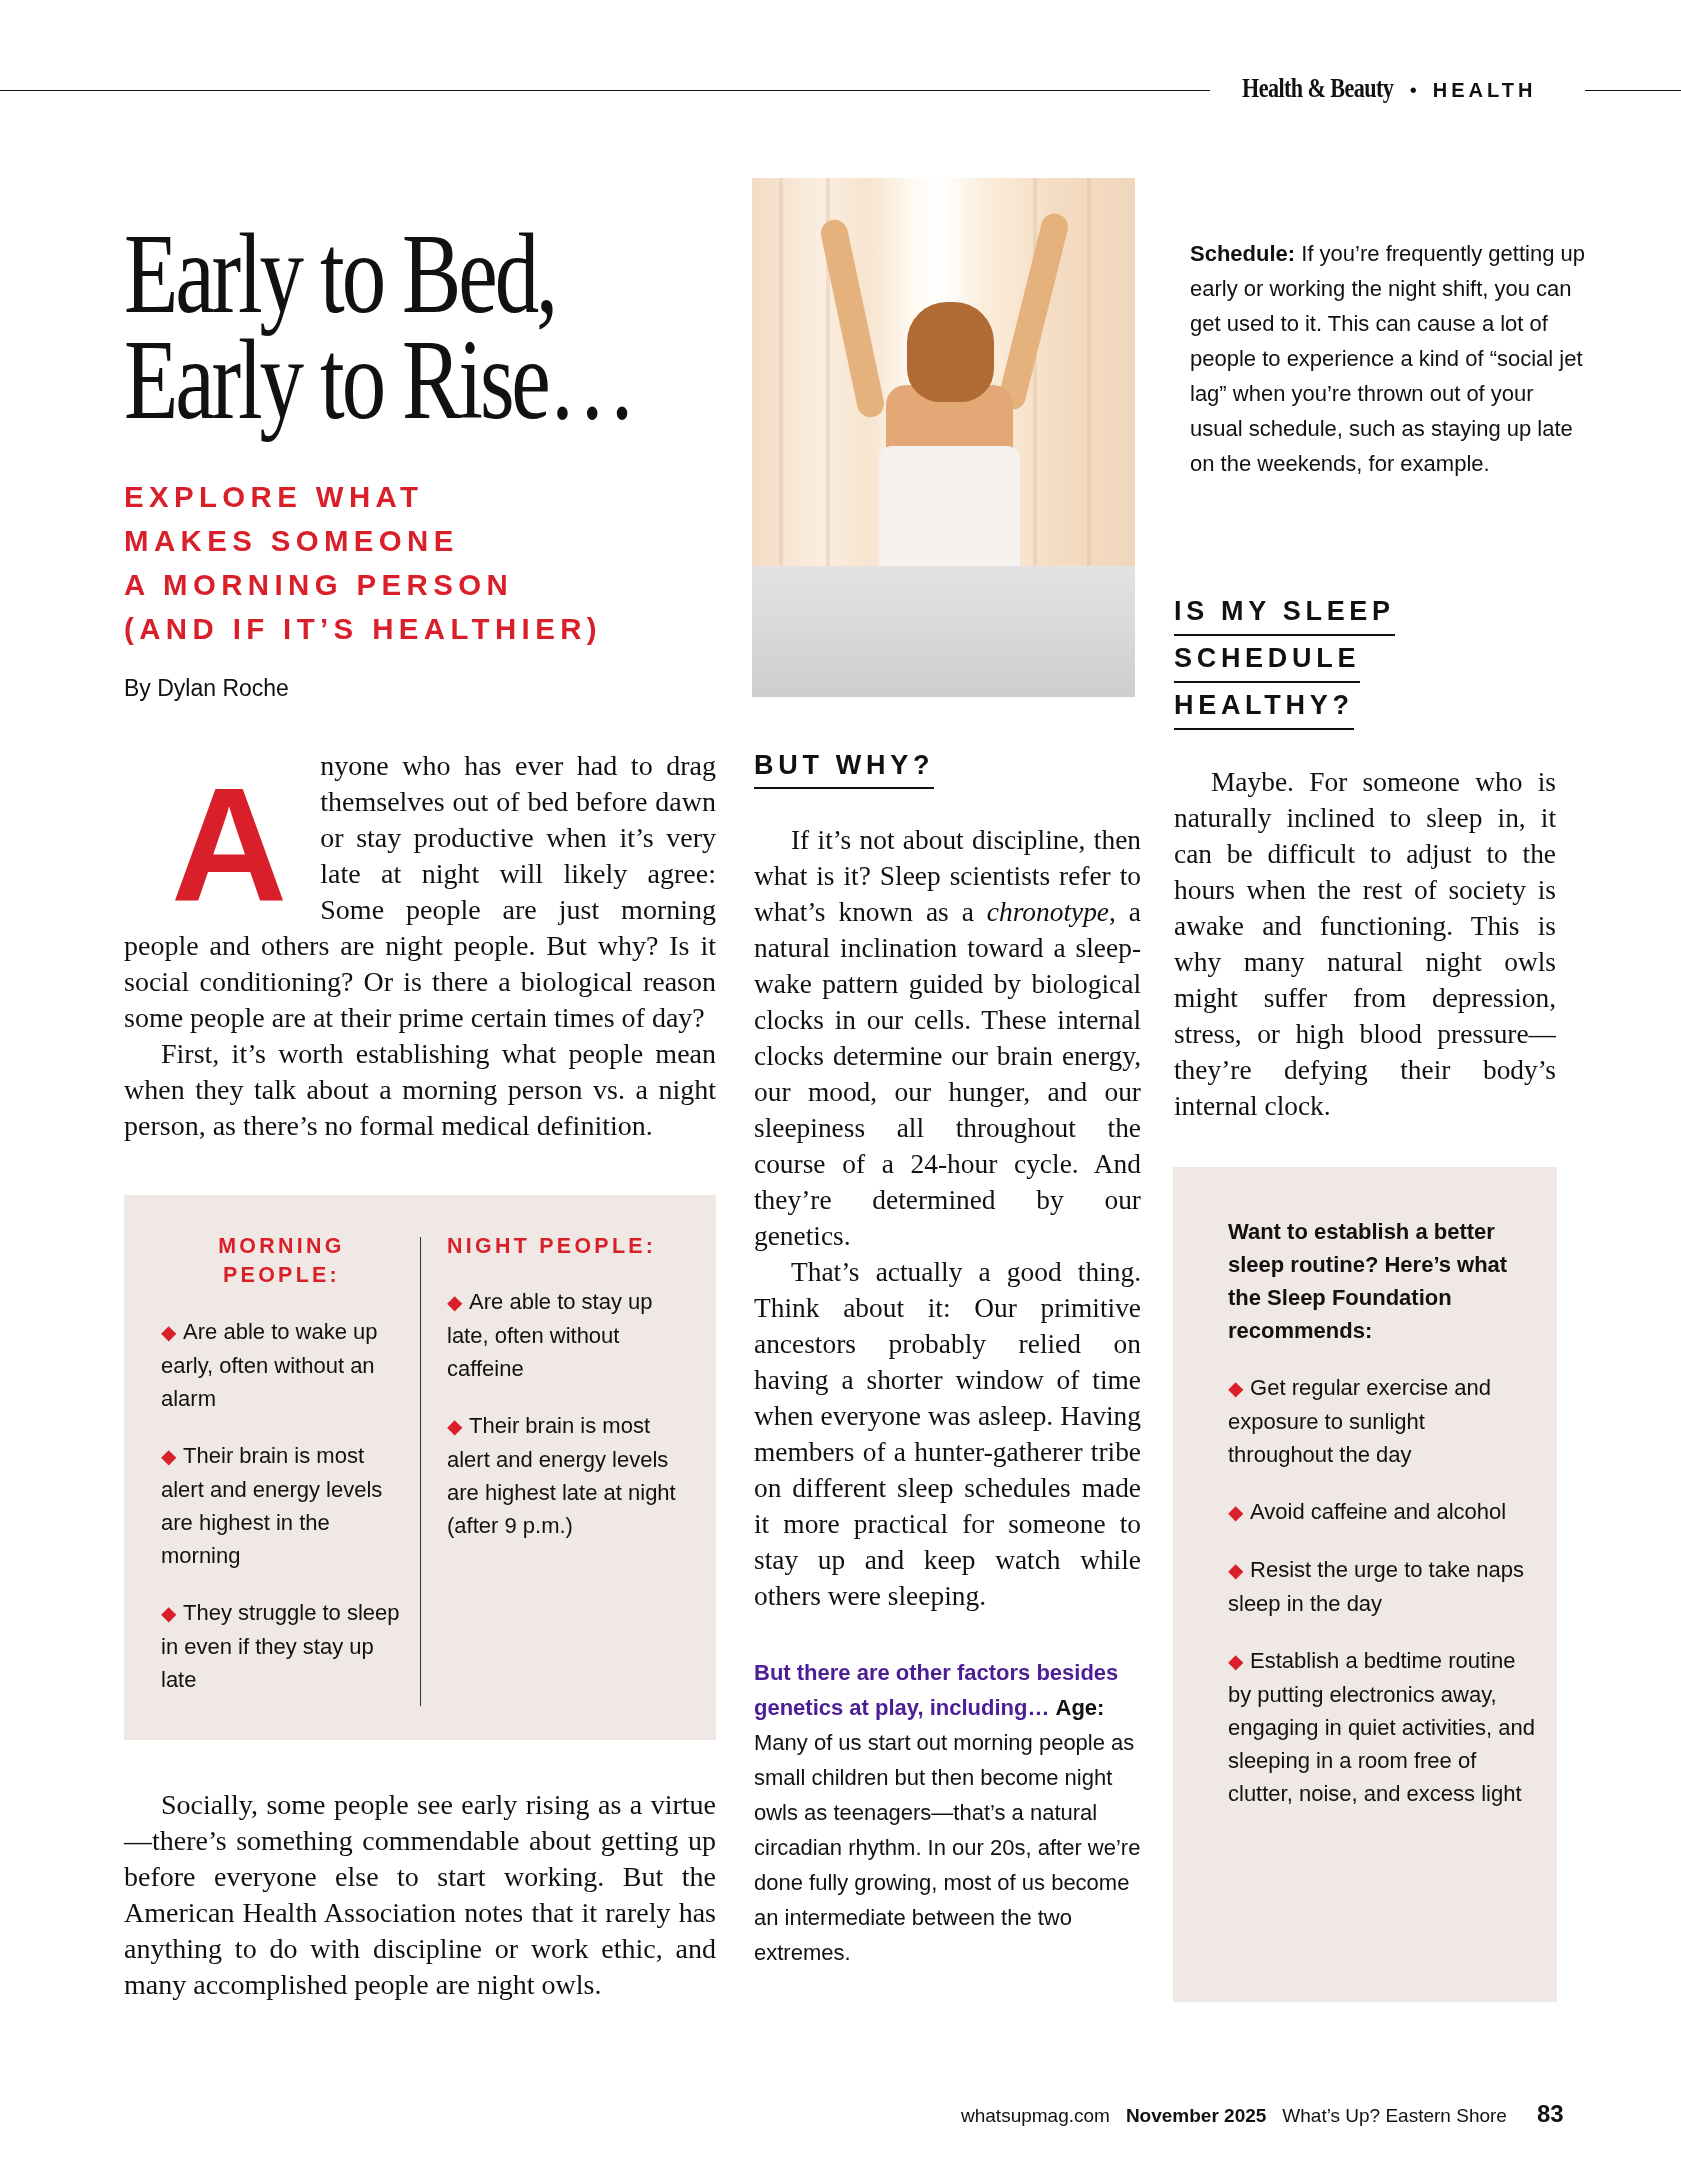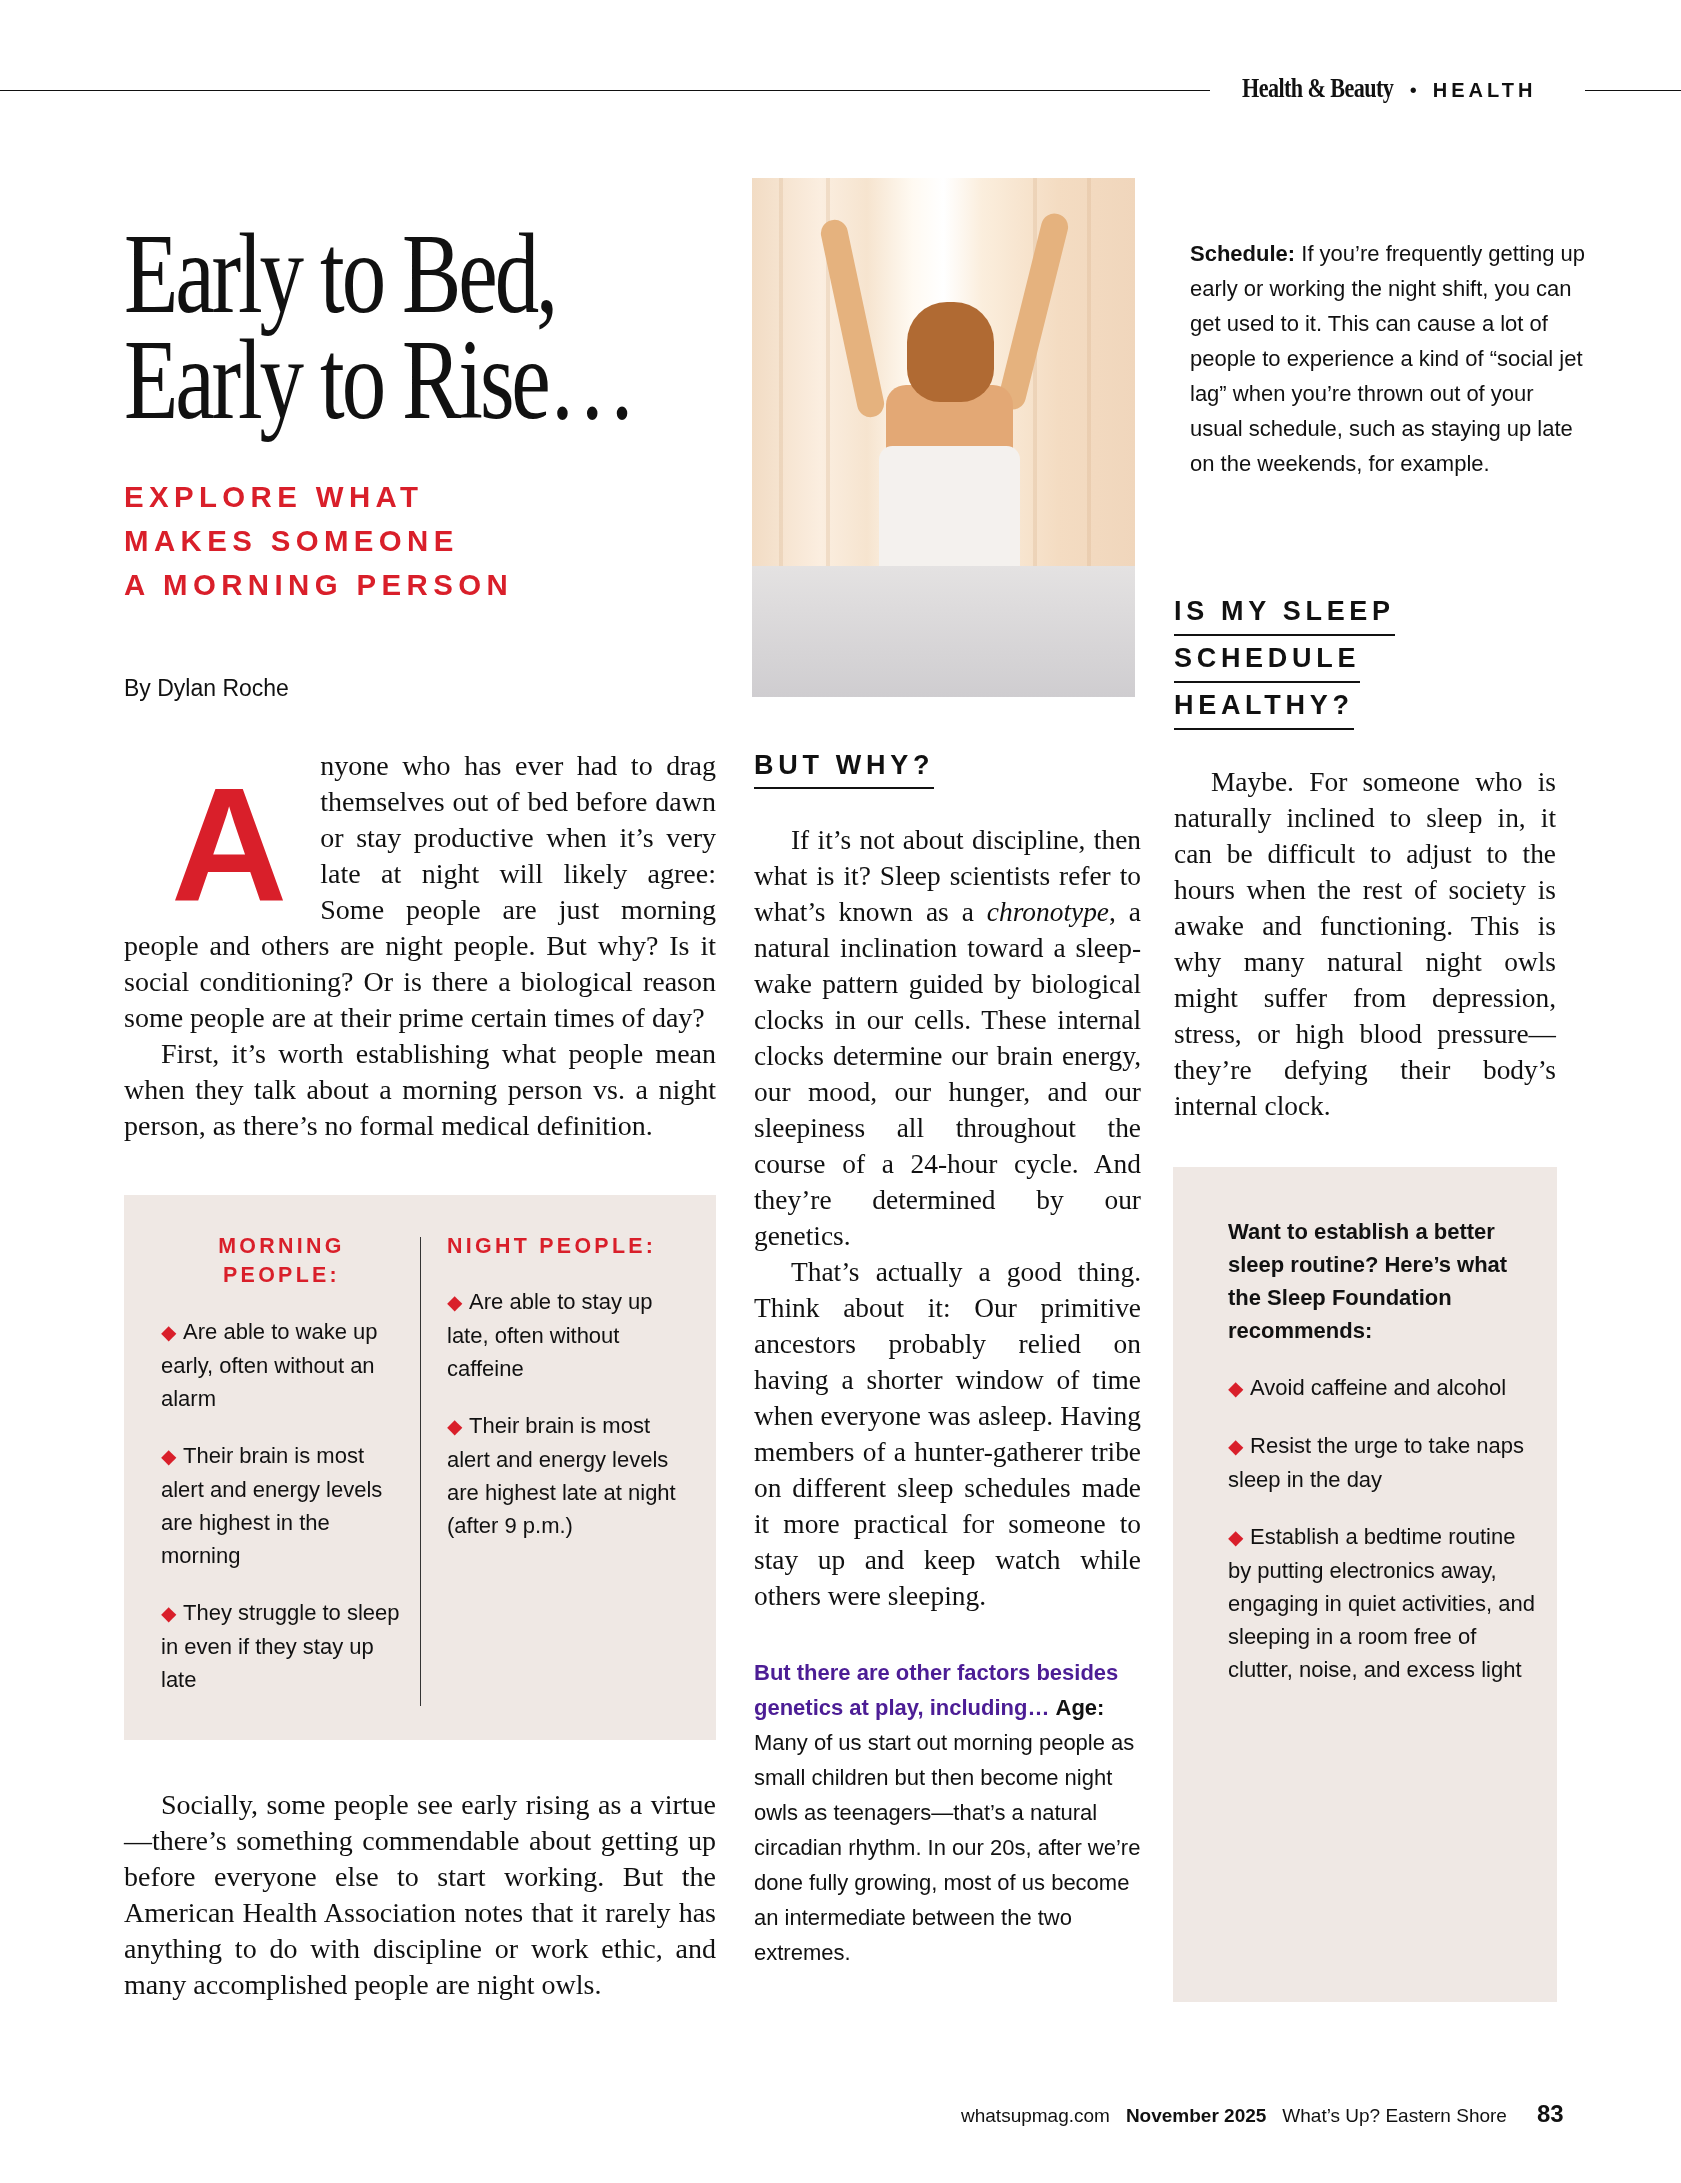--- a/index.html
+++ b/index.html
@@ -87,20 +87,21 @@
 
 <div class="abs headline">
   <div>Early to Bed,</div>
   <div>Early to Rise…</div>
 </div>
 
 <div class="abs deck">
   <div>EXPLORE WHAT</div>
   <div>MAKES SOMEONE</div>
   <div>A MORNING PERSON</div>
+  <div>(AND IF IT’S HEALTHIER)</div>
 </div>
 
 <div class="abs byline">By Dylan Roche</div>
 
 <div class="abs intro-col serif-body">
   <p class="noindent">
     <span class="dropcap">A</span>
     <span>nyone who has ever had to drag themselves out of bed before dawn or stay productive when it’s very late at night will likely agree: Some people are just morning people and others are night people. But why? Is it social conditioning? Or is there a biological reason some people are at their prime certain times of day?</span>
   </p>
   <p class="indent">First, it’s worth establishing what people mean when they talk about a morning person vs. a night person, as there’s no formal medical definition.</p>
@@ -165,20 +166,21 @@
   <div><span class="line">SCHEDULE</span></div>
   <div><span class="line">HEALTHY?</span></div>
 </div>
 
 <p class="abs maybe serif-body indent">Maybe. For someone who is naturally inclined to sleep in, it can be difficult to adjust to the hours when the rest of society is awake and functioning. This is why many natural night owls might suffer from depression, stress, or high blood pressure—they’re defying their body’s internal clock.</p>
 
 <div class="abs tips-box"></div>
 <div class="abs tips-content">
   <p class="tips-intro">Want to establish a better sleep routine? Here’s what the Sleep Foundation recommends:</p>
   <ul class="tips-list">
+    <li><span class="diamond">◆</span><span>Get regular exercise and exposure to sunlight throughout the day</span></li>
     <li><span class="diamond">◆</span><span>Avoid caffeine and alcohol</span></li>
     <li><span class="diamond">◆</span><span>Resist the urge to take naps sleep in the day</span></li>
     <li><span class="diamond">◆</span><span>Establish a bedtime routine by putting electronics away, engaging in quiet activities, and sleeping in a room free of clutter, noise, and excess light</span></li>
   </ul>
 </div>
 
 <div class="abs footer">
   <span>whatsupmag.com</span>
   <span class="bold">November 2025</span>
   <span>What’s Up? Eastern Shore</span>

